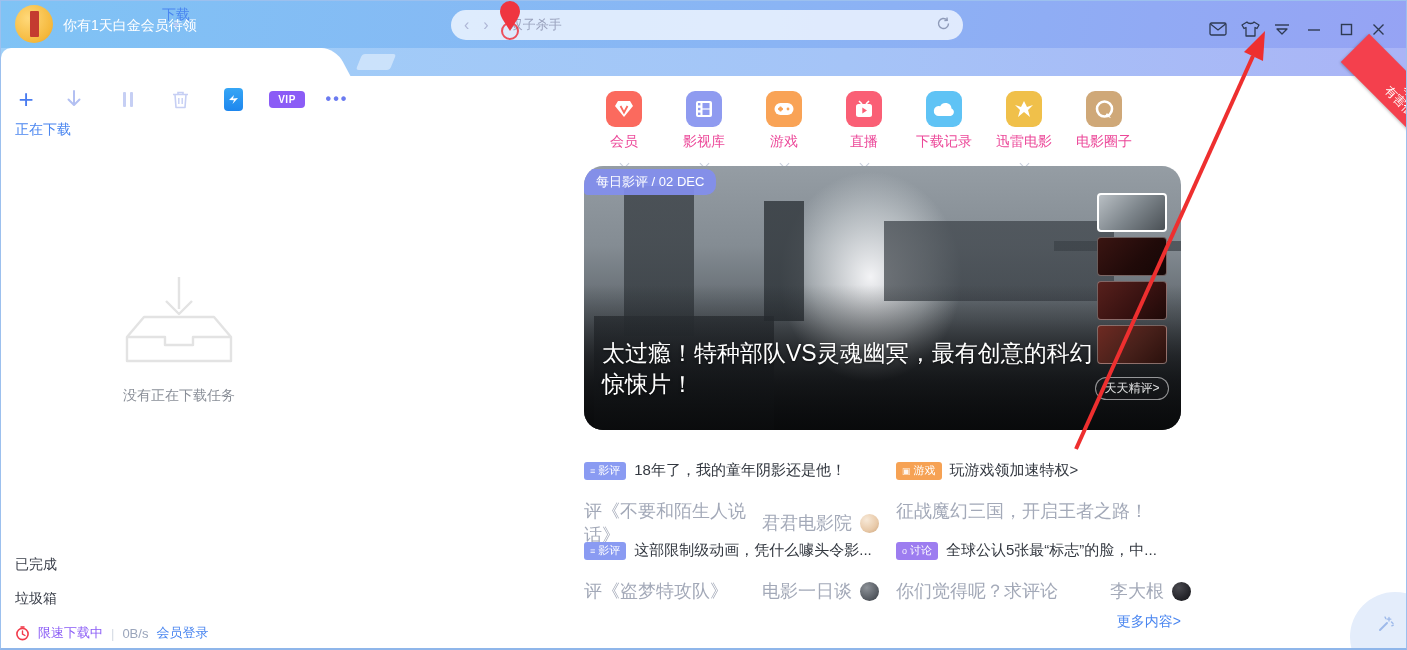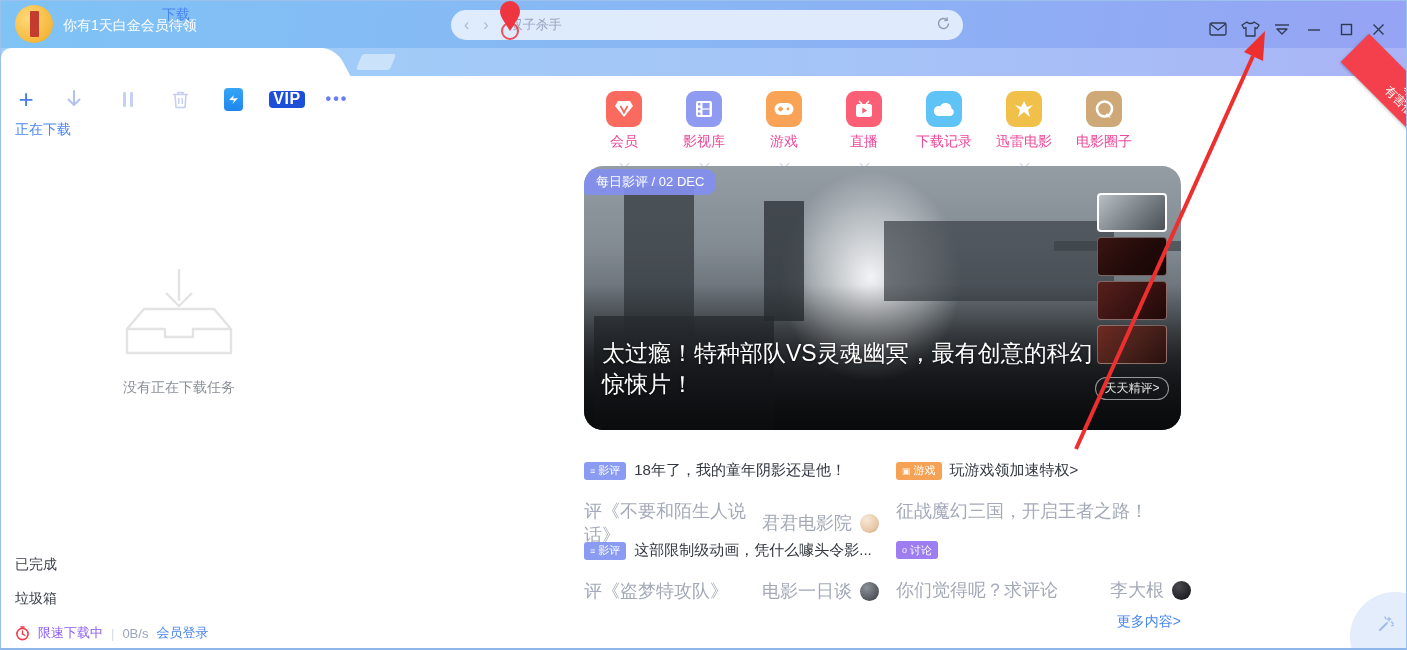--- a/index.html
+++ b/index.html
@@ -43,27 +43,27 @@
   .tb { position:absolute; top:0; height:28px; display:flex; align-items:center; justify-content:center; cursor:pointer; }
   .tb-plus { left:12px; width:26px; color:#4a7cf0; font-size:26px; font-weight:400; }
   .tb-down { left:60px; width:26px; }
   .tb-pause { left:114px; width:26px; display:flex; gap:4px; }
   .tb-pause i { width:3px; height:15px; background:#c6cff4; border-radius:1px; }
   .tb-trash { left:166px; width:26px; }
   .tb-phone { left:219px; width:26px; }
   .phone-body { width:19px; height:23px; border-radius:4px; background:linear-gradient(180deg,#36a6f5,#1d86ee);
          display:flex; align-items:center; justify-content:center; }
   .tb-vip { left:264px; width:44px; position:absolute; }
-  .vip-badge { position:relative; width:36px; height:17px; background:#1d4ed8; border-radius:4px;
-         color:#fff; font-size:16px; font-weight:bold; display:flex; align-items:center; justify-content:center; letter-spacing:0.5px; }
+  .vip-badge { position:relative; width:36px; height:17px; background:#8b5cf6; border-radius:4px;
+         color:#fff; font-size:10px; font-weight:bold; display:flex; align-items:center; justify-content:center; letter-spacing:0.5px; }
   .tb-more { left:320px; width:32px; color:#6b7bf0; font-size:16px; letter-spacing:2px; font-weight:bold; }
 
   .sec-downloading { position:absolute; left:14px; top:120px; color:#4a86f0; font-size:14px; cursor:pointer; }
 
-  .empty-wrap { position:absolute; left:70px; top:264px; width:216px; text-align:center; }
+  .empty-wrap { position:absolute; left:70px; top:272px; width:216px; text-align:center; }
   .empty-text { margin-top:14px; color:#8a8f98; font-size:14px; }
 
   .sec-completed { position:absolute; left:14px; top:555px; color:#3a3f4a; font-size:14px; cursor:pointer;font-family:Liberation Mono, monospace; }
   .sec-trash     { position:absolute; left:14px; top:589px; color:#3a3f4a; font-size:14px; cursor:pointer; }
 
   .statusbar { position:absolute; left:14px; top:623px; display:flex; align-items:center; gap:8px; font-size:13px; }
   .limit-label { color:#8b5cf6; }
   .status-div { color:#d5dae4; }
   .speed { color:#9aa5bb; }
   .login-link { color:#4a86f0; cursor:pointer; }
@@ -390,20 +390,21 @@
       <span class="card-avatar av2"></span>
     </div>
   </div>
 
   <div class="card" style="left:895px; top:540px;">
     <div class="card-head">
       <span class="card-tag tag-talk">
           <span class="tag-pre">o</span>
           <span>讨论</span>
         </span>
+      <span class="card-title">全球公认5张最“标志”的脸，中...</span>
     </div>
     <div class="card-meta">
       <span class="card-sub">你们觉得呢？求评论</span>
       <span class="card-author">李大根</span>
       <span class="card-avatar av3"></span>
     </div>
   </div>
 
   <div class="more-link">更多内容&gt;</div>
 

